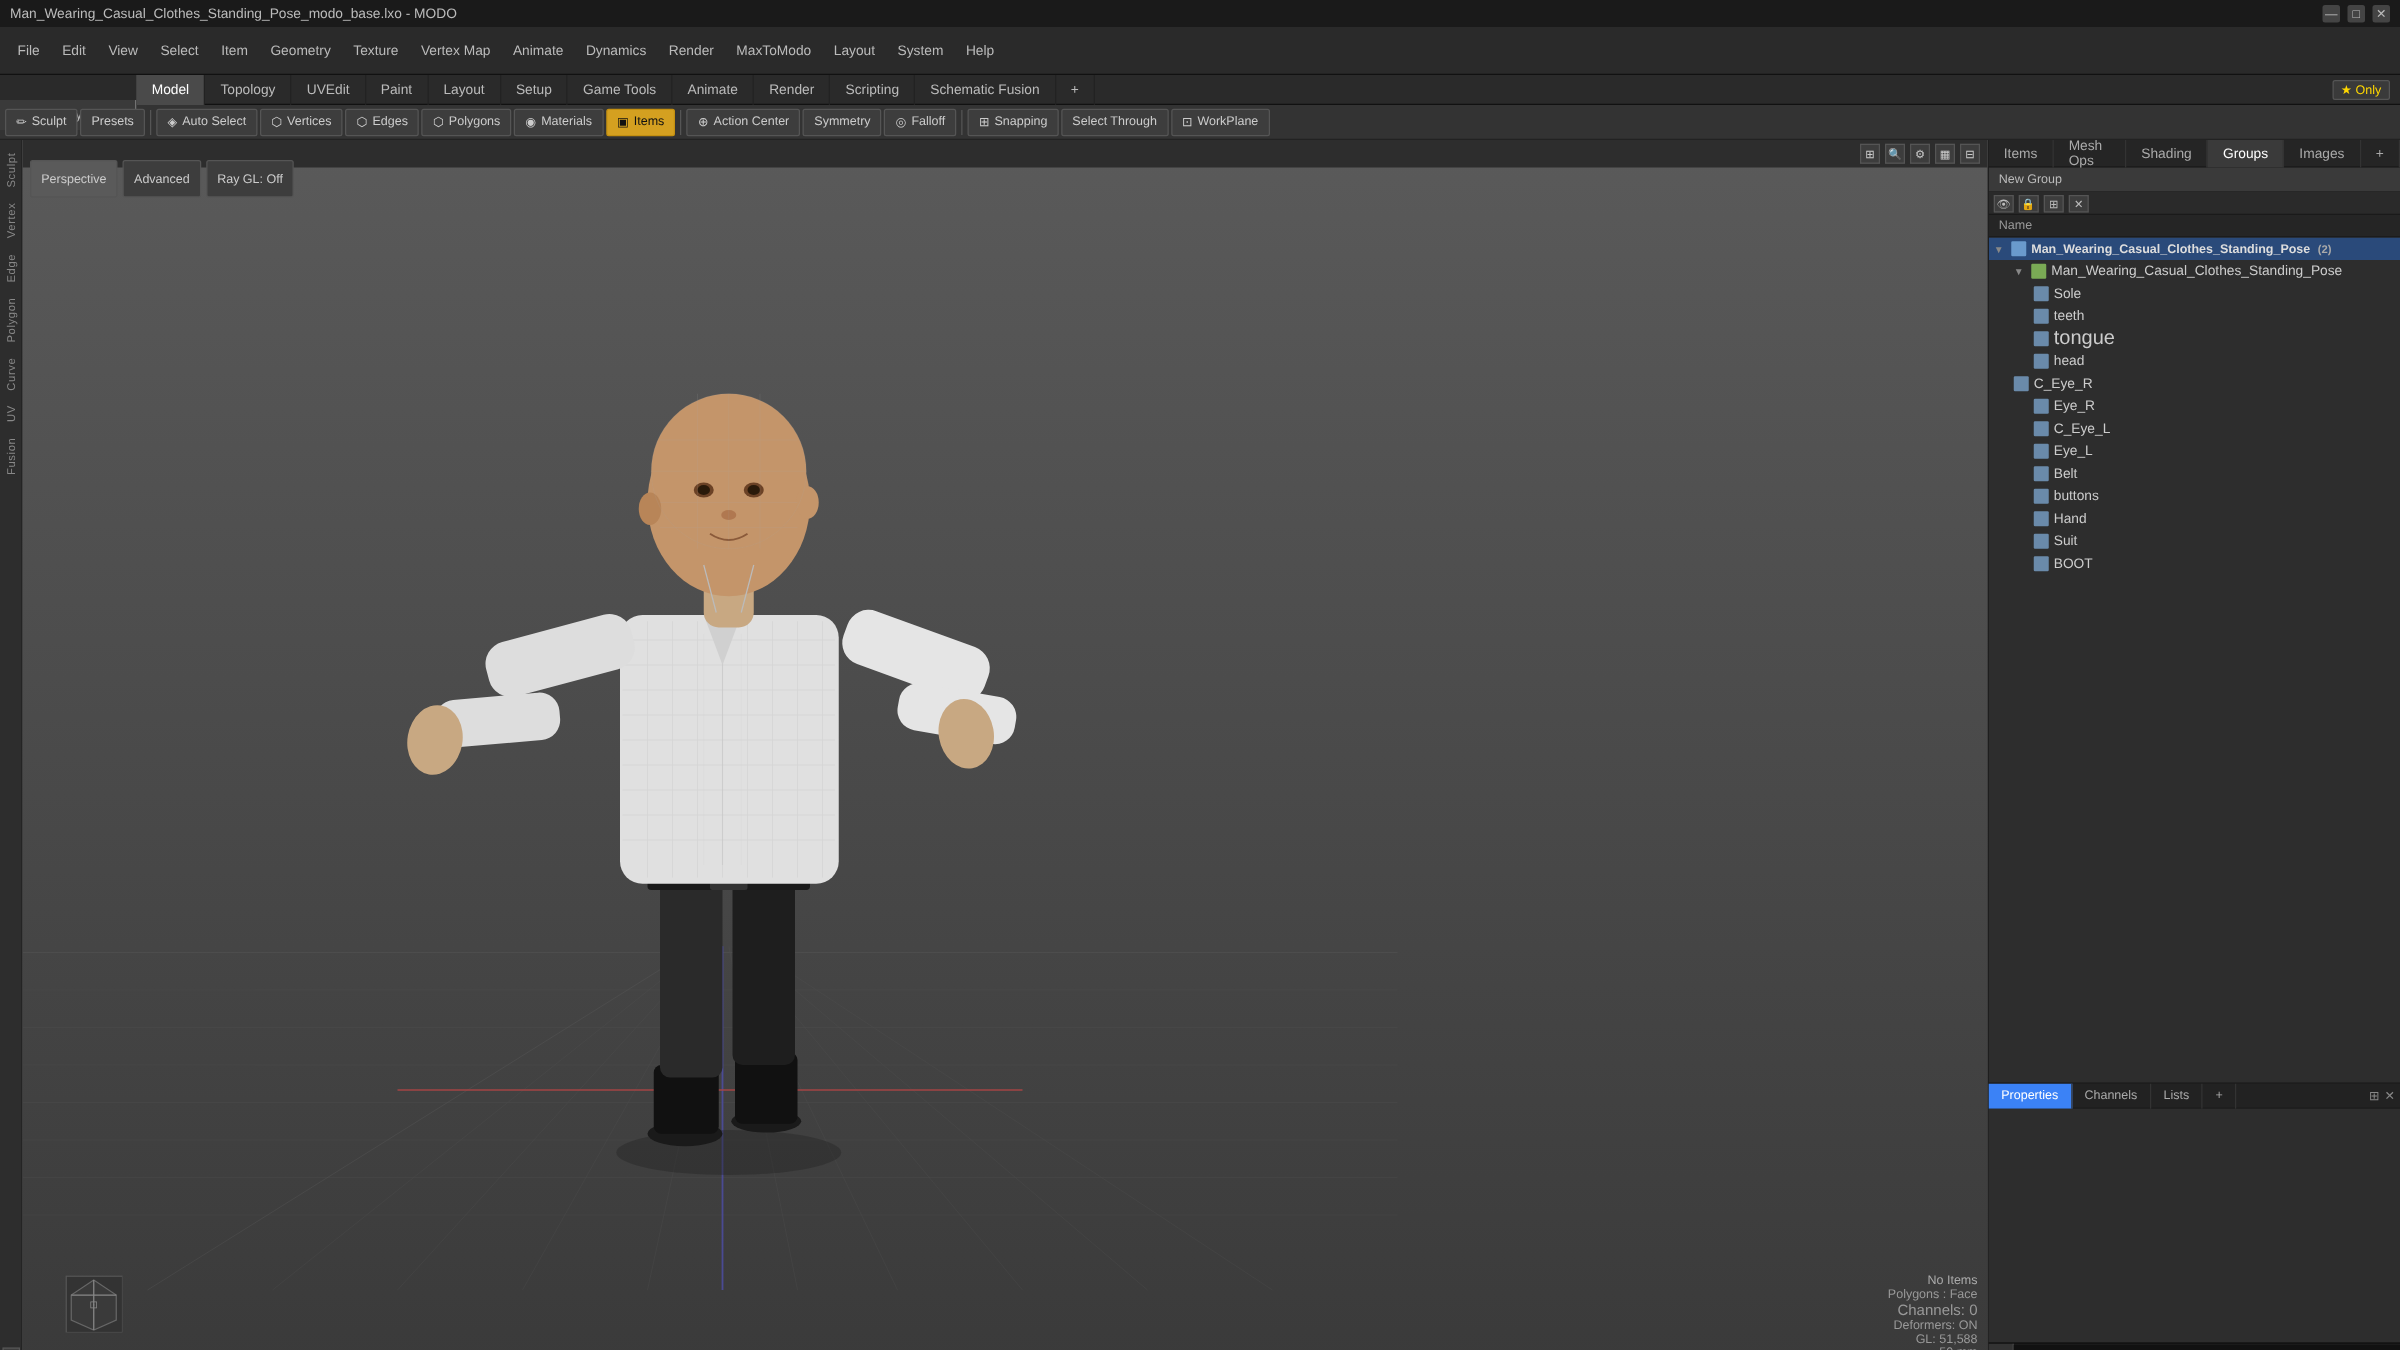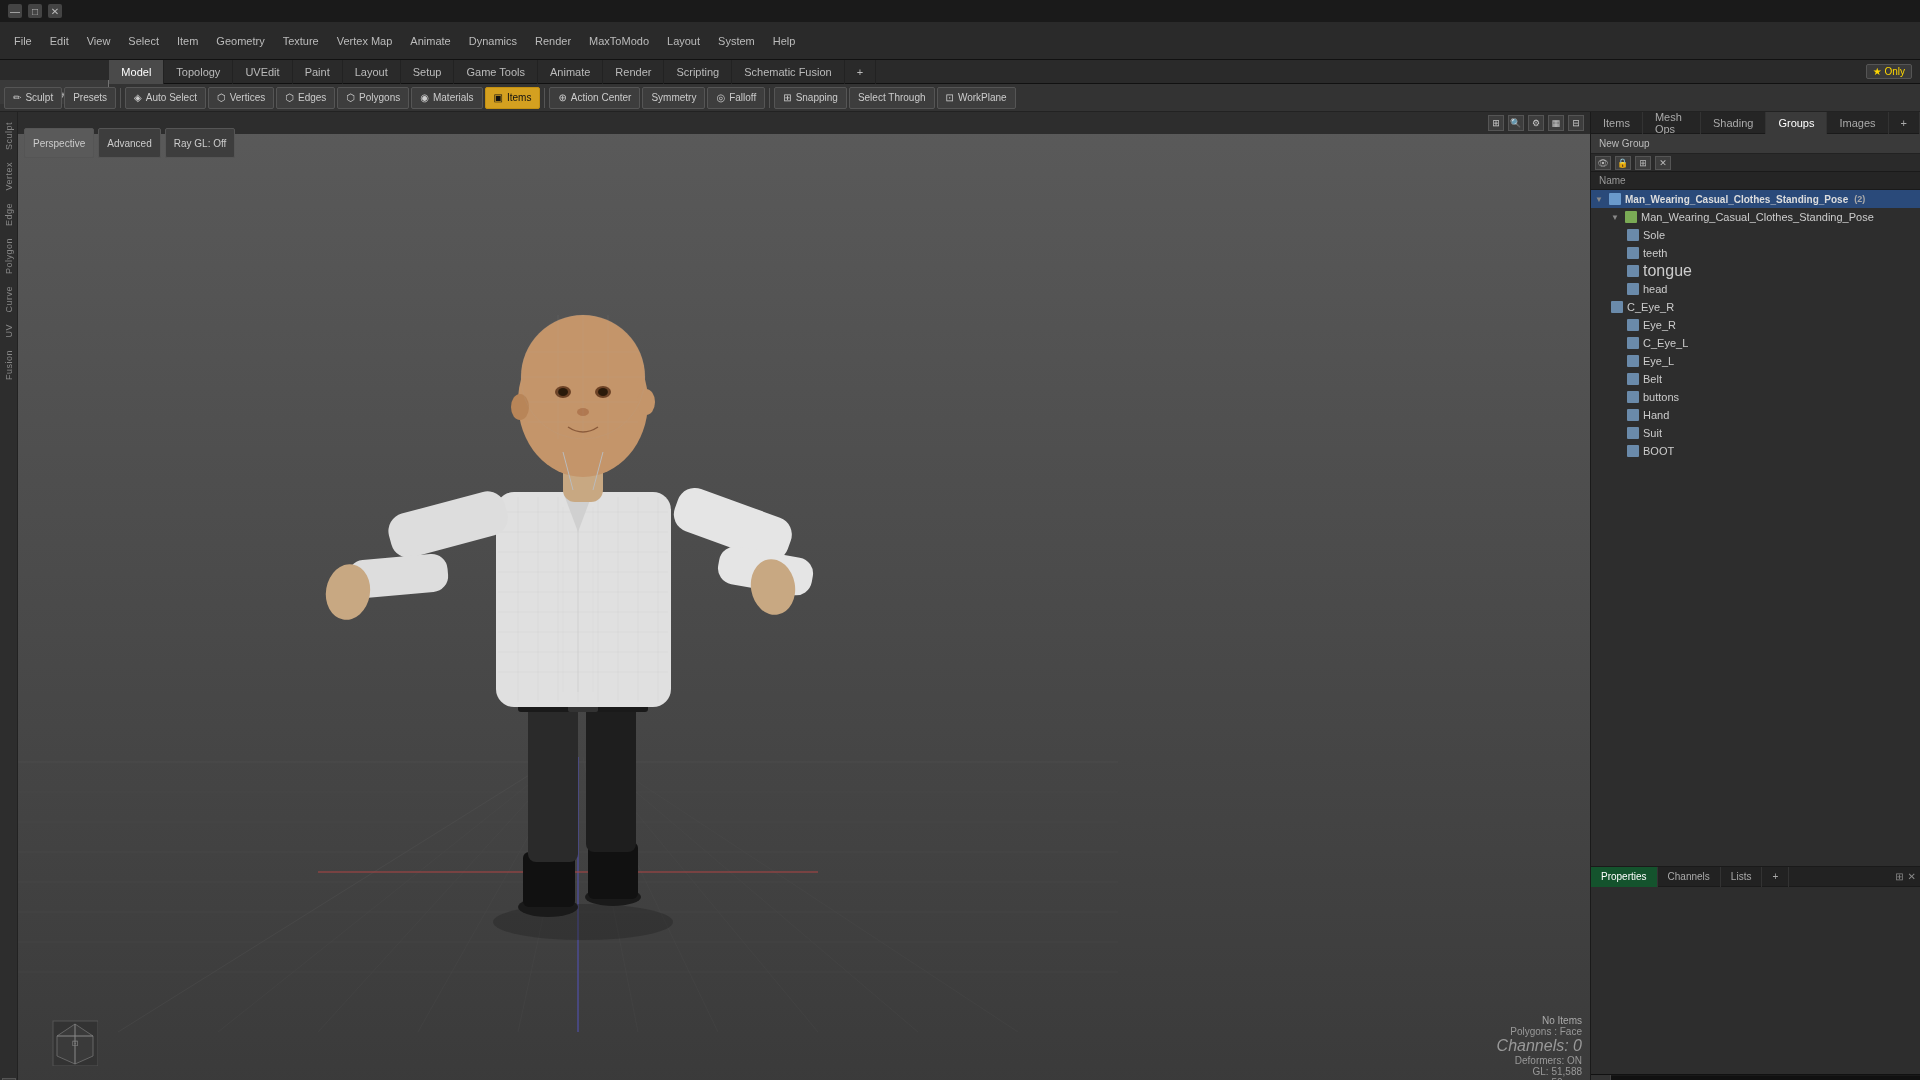--- a/index.html
+++ b/index.html
@@ -361,21 +361,21 @@
     .bp-tab {
       height: 20px;
       padding: 0 10px;
       display: flex;
       align-items: center;
       color: #aaa;
       font-size: 10px;
       cursor: pointer;
       border-right: 1px solid #333;
     }
-    .bp-tab.active { background: #14532d; color: #fff; }
+    .bp-tab.active { background: #3b82f6; color: #fff; }
     #bottom-panel-content {
       flex: 1;
       background: #2d2d2d;
     }
 
     
     #command-bar {
       height: 22px;
       background: #1a1a1a;
       display: flex;
@@ -396,20 +396,21 @@
       color: #bbb;
       font-size: 10px;
       padding: 0 6px;
       outline: none;
     }
   </style>
 </head>
 <body>
 
 <div id="title-bar">
+  <span class="title">Man_Wearing_Casual_Clothes_Standing_Pose_modo_base.lxo - MODO</span>
   <div class="controls">
     <span>—</span>
     <span>□</span>
     <span>✕</span>
   </div>
 </div>
 
 <div id="menu-bar">
   <span>File</span>
   <span>Edit</span>
@@ -699,21 +700,21 @@
 
         <polygon points="27,8 45,20 45,40 27,48 9,40 9,20" fill="#3a3a3a" stroke="#666" stroke-width="1"></polygon>
         <line x1="27" y1="8" x2="27" y2="48" stroke="#888" stroke-width="1"></line>
         <line x1="9" y1="20" x2="45" y2="20" stroke="#888" stroke-width="1"></line>
         <text x="27" y="30" text-anchor="middle" fill="#888" font-size="8">⊡</text>
       </svg>
 
       <div id="hud-info">
         <div style="color:#aaa;font-size:10px;">No Items</div>
         <div style="font-size:10px;color:#999;text-align:right;">Polygons : Face</div>
-        <div style="font-size:16px;color:#999;font-style:italic;">Channels: 0</div>
+        <div style="font-size:12px;color:#999;">Channels: 0</div>
         <div style="font-size:10px;color:#999;">Deformers: ON</div>
         <div style="font-size:10px;color:#999;">GL: 51,588</div>
         <div style="font-size:10px;color:#999;">50 mm</div>
       </div>
 
     </div>
   </div>
 
   <div id="right-panel">
 

